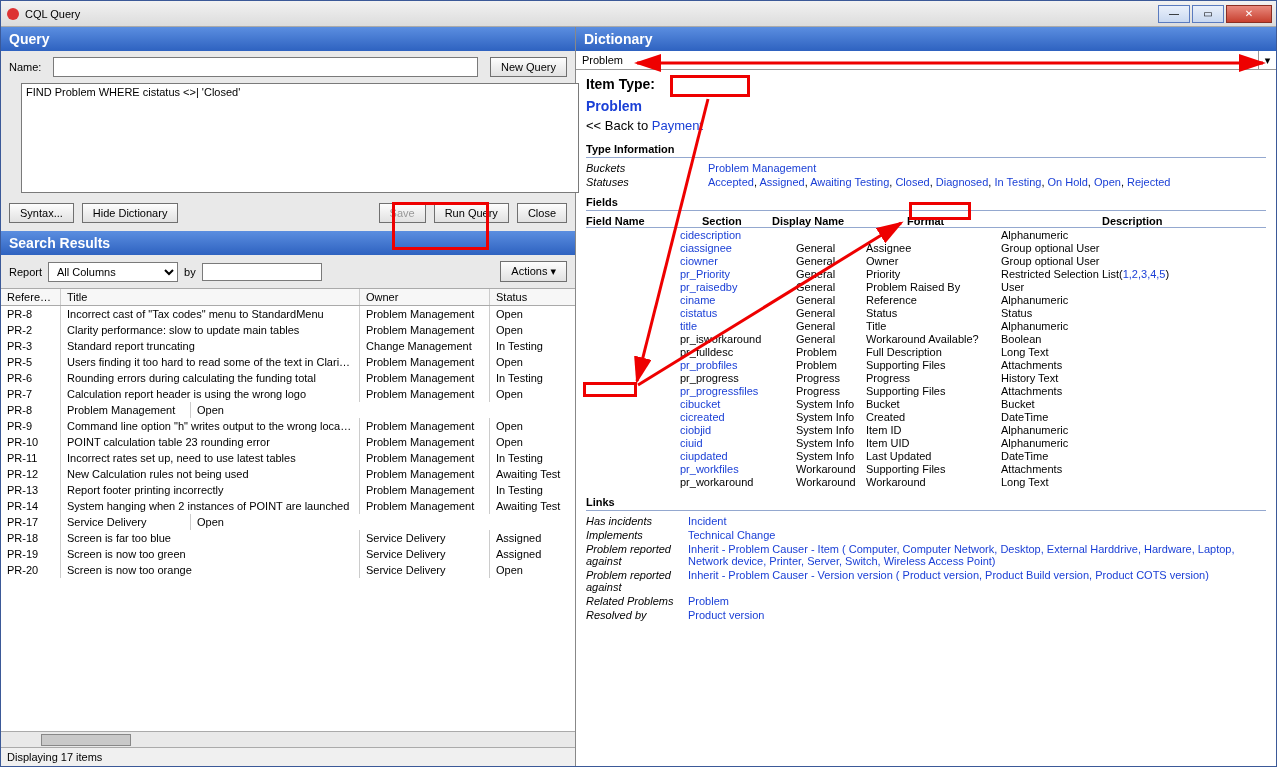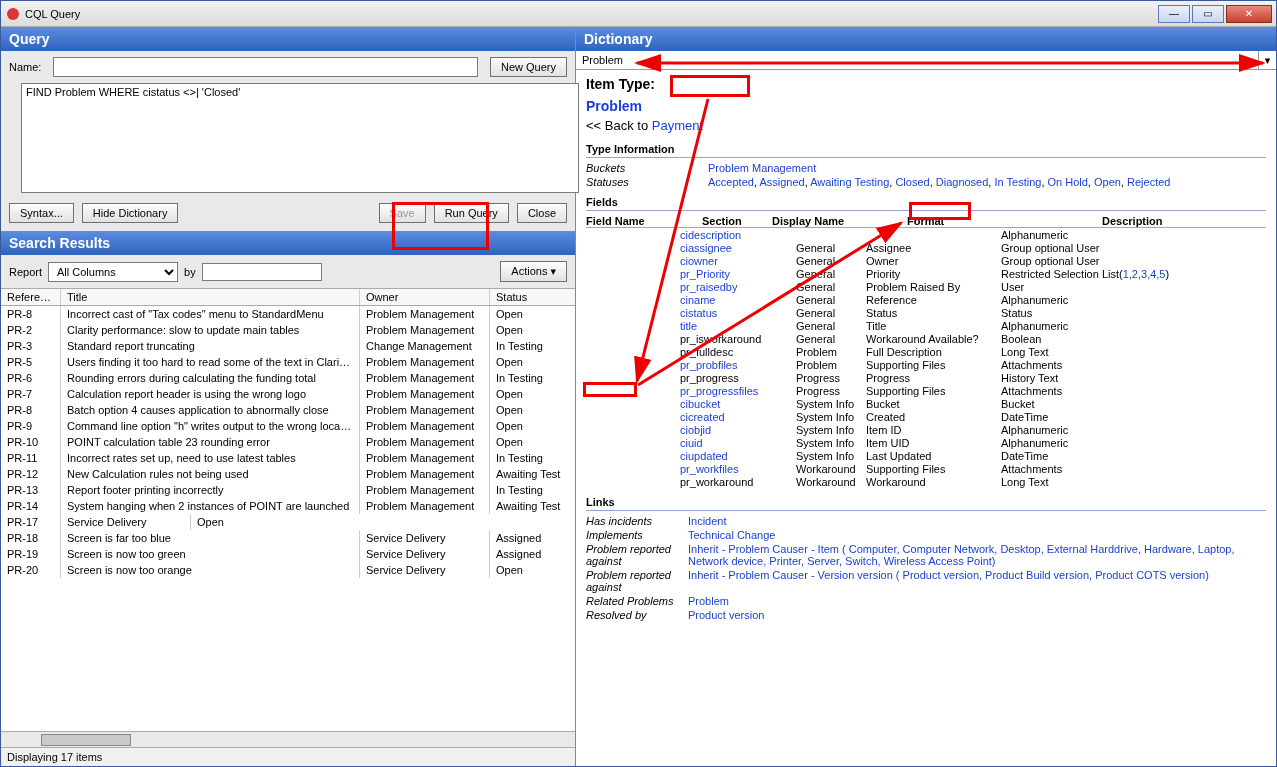--- a/index.html
+++ b/index.html
@@ -155,21 +155,20 @@
               <div class="c-status">In Testing</div>
             </div>
             <div class="tr">
               <div class="c-ref">PR-7</div>
               <div class="c-title">Calculation report header is using the wrong logo</div>
               <div class="c-owner">Problem Management</div>
               <div class="c-status">Open</div>
             </div>
             <div class="tr">
               <div class="c-ref">PR-8</div>
-              <div class="c-title">Batch option 4 causes application to abnormally close</div>
               <div class="c-owner">Problem Management</div>
               <div class="c-status">Open</div>
             </div>
             <div class="tr">
               <div class="c-ref">PR-9</div>
               <div class="c-title">Command line option "h" writes output to the wrong location</div>
               <div class="c-owner">Problem Management</div>
               <div class="c-status">Open</div>
             </div>
             <div class="tr">

